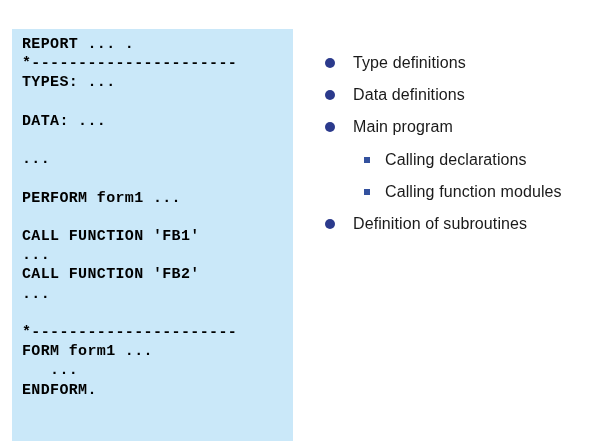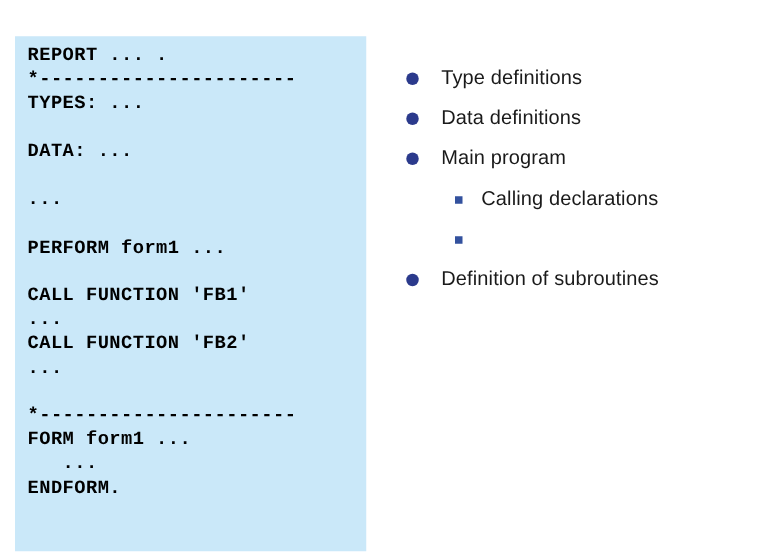--- a/index.html
+++ b/index.html
@@ -98,19 +98,20 @@
       <div class="bullet-row level-1">
         <span class="dot"></span>
         <span class="bullet-label">Main program</span>
       </div>
       <div class="bullet-row level-2">
         <span class="sq"></span>
         <span class="bullet-label">Calling declarations</span>
       </div>
       <div class="bullet-row level-2">
         <span class="sq"></span>
+        <span class="bullet-label">Calling function modules</span>
       </div>
       <div class="bullet-row level-1">
         <span class="dot"></span>
         <span class="bullet-label">Definition of subroutines</span>
       </div>
     </div>
 </div>
 
 </body></html>

